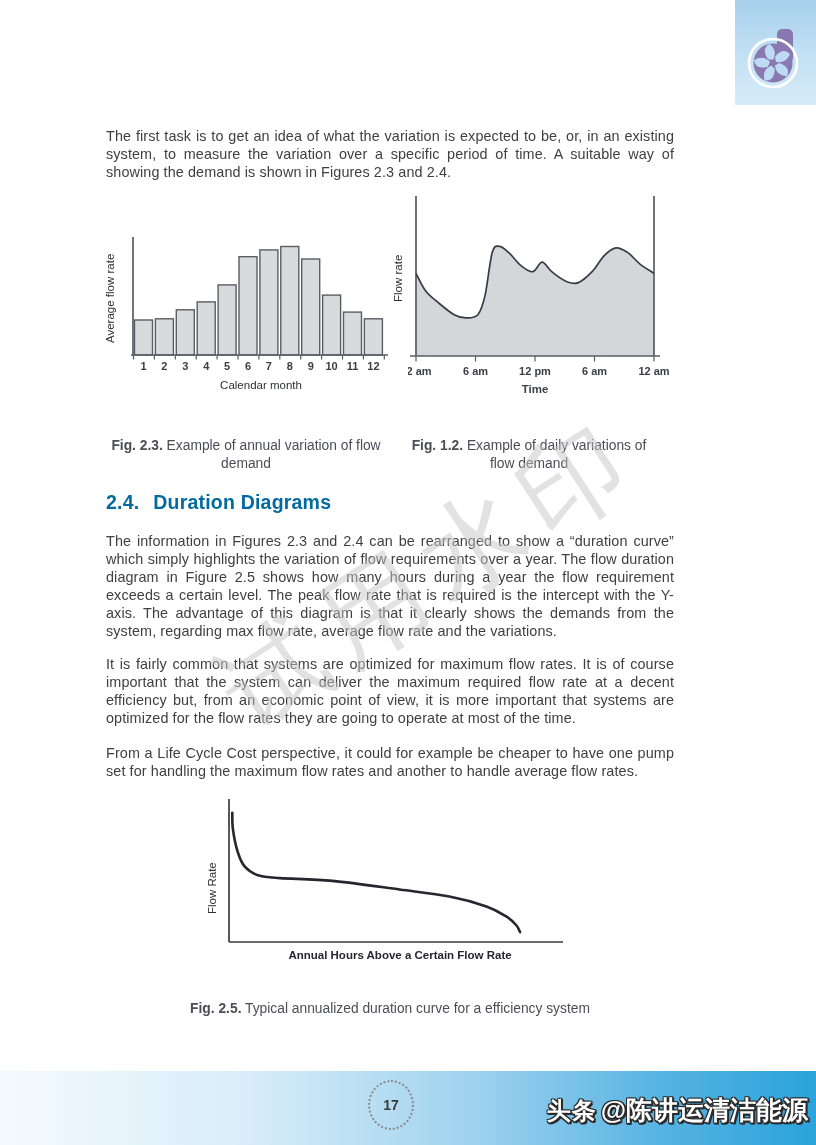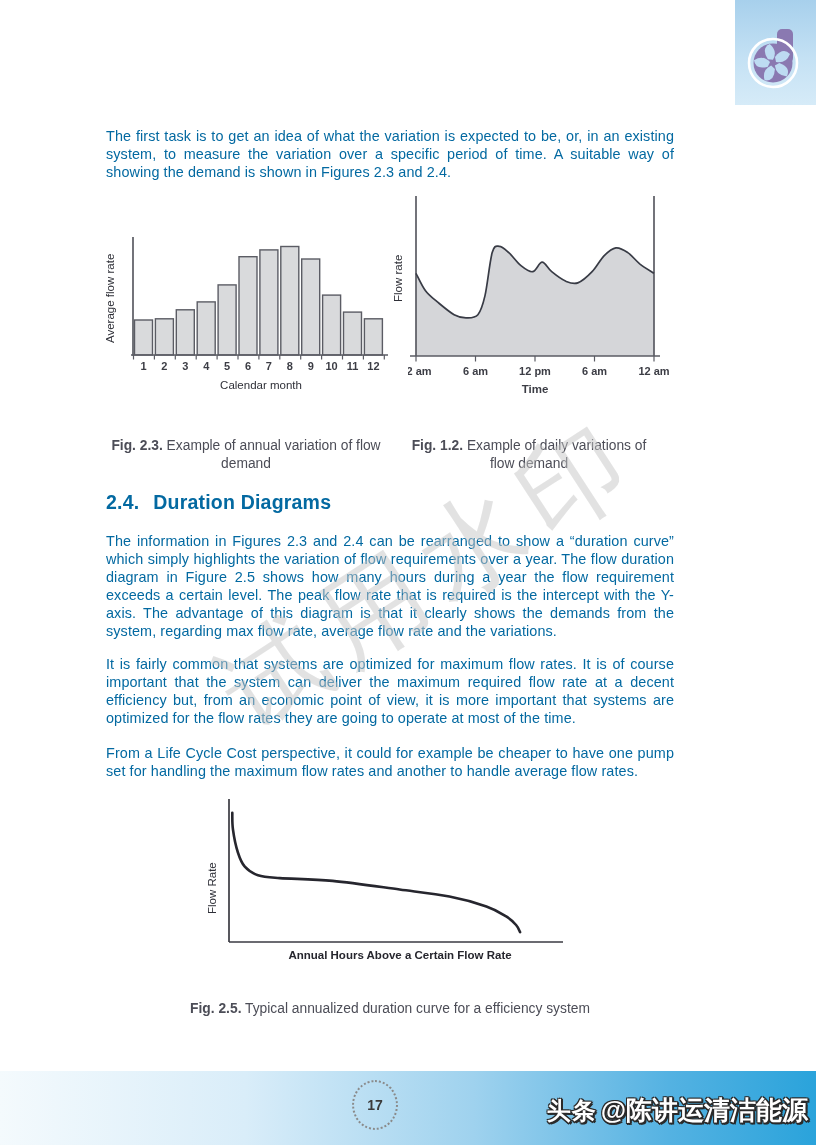--- a/index.html
+++ b/index.html
@@ -11,21 +11,21 @@
   
   .corner-block{
     position:absolute;left:735px;top:0;width:81px;height:105px;
     background:linear-gradient(180deg,#a7d0ec 0%,#c4e1f4 55%,#d6ebf8 100%);
   }
   .corner-block svg{position:absolute;left:12px;top:28px;}
 
   
   .body-text{
     position:absolute;left:106px;width:568px;margin:0;
-    font-size:14.4px;line-height:17.9px;color:#0369a1;
+    font-size:14.4px;line-height:17.9px;color:#404040;
     text-align:justify;letter-spacing:0.1px;
   }
   .p1{top:128px;}
   .p2{top:533px;}
   .p3{top:656px;}
   .p4{top:745px;}
 
   
   .section-heading{
     position:absolute;left:106px;top:491px;margin:0;
@@ -64,21 +64,21 @@
     font-size:104px;letter-spacing:14px;color:#c7c7c7;opacity:0.5;
     pointer-events:none;z-index:5;white-space:nowrap;
   }
 
   
   .footer-band{
     position:absolute;left:0;top:1071px;width:816px;height:74px;
     background:linear-gradient(90deg,#f4fafd 0%,#d9edf9 30%,#9fd2ee 58%,#54b2e2 82%,#2aa3db 100%);
   }
   .page-circle{
-    position:absolute;left:352px;top:9px;width:42px;height:46px;
+    position:absolute;left:368px;top:9px;width:42px;height:46px;
     border:2px dotted #8a8a8a;border-radius:50%;
     display:flex;align-items:center;justify-content:center;
     font-size:14px;font-weight:bold;color:#3a3a3a;
   }
   .branding{
     position:absolute;right:8px;top:22px;
     font-size:26px;font-weight:bold;color:#ffffff;white-space:nowrap;
     text-shadow:2px 2px 0 #2a2a2a,-1px -1px 0 #2a2a2a,1px -1px 0 #2a2a2a,-1px 1px 0 #2a2a2a,2px 0 0 #2a2a2a,0 2px 0 #2a2a2a;
   }
   .branding .b1{font-size:24px;letter-spacing:1px;margin-right:4px;}

